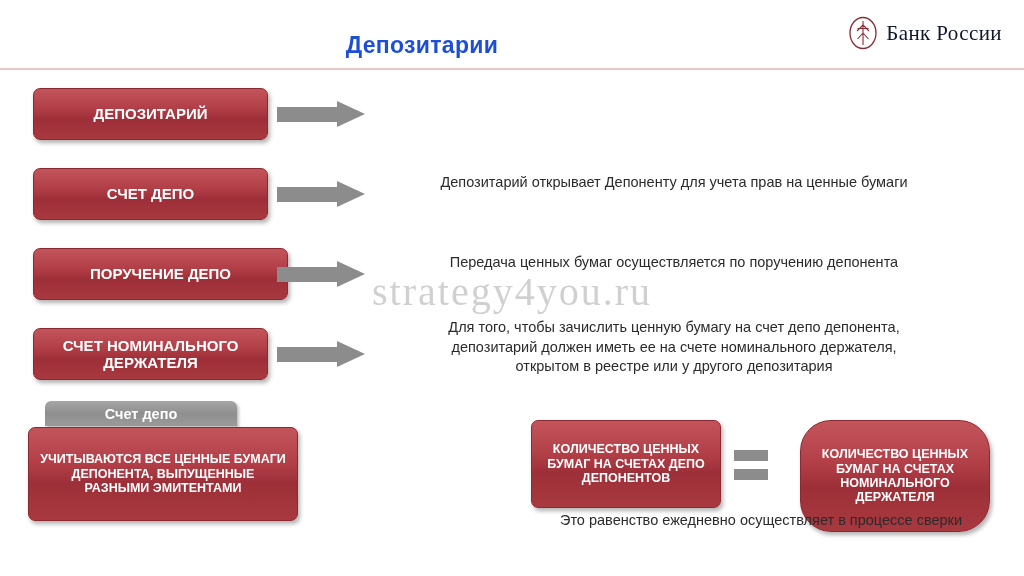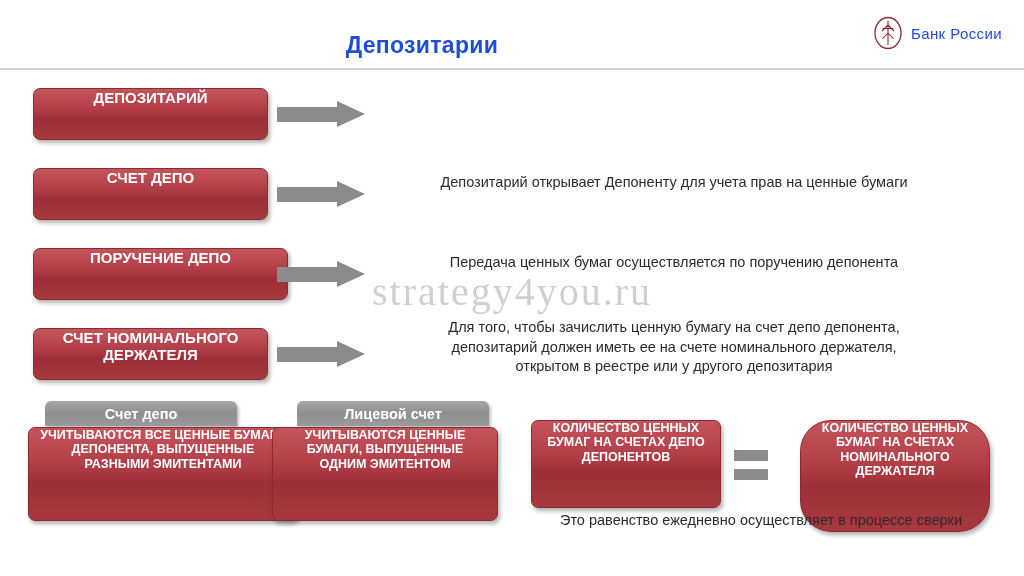--- a/index.html
+++ b/index.html
@@ -47,35 +47,36 @@
     display: flex;
     align-items: center;
     gap: 8px;
   }
   .logo-mark {
     width: 30px;
     height: 34px;
     position: relative;
   }
   .logo-text {
-    font-family: Liberation Sans, sans-serif;
-    font-size: 15px;
-    color: #1d4ed8;
+    font-family: Liberation Serif, serif;
+    font-size: 21px;
+    color: #0f172a;
     letter-spacing: 0.4px;
     white-space: nowrap;
   }
 
   
   .red-box {
     position: absolute;
     box-sizing: border-box;
     border-radius: 7px;
     color: #ffffff;
     font-weight: bold;
     display: flex;
+    align-items: center;
     justify-content: center;
     text-align: center;
     background: linear-gradient(180deg, #c4545c 0%, #b13e47 40%, #9d2f38 60%, #a83940 100%);
     border: 1px solid #8c2a31;
     box-shadow: 2px 3px 4px rgba(0,0,0,0.30);
     line-height: 1.15;
   }
   .red-box .inner {
     padding: 0 10px;
   }
@@ -227,26 +228,20 @@
 открытом в реестре или у другого депозитария</span>
   </div>
 
   <div class="gray-tab" style="left:45px; top:401px; width:192px; height:25px;">
     <span>Счет депо</span>
   </div>
   <div class="red-box" style="left:28px; top:427px; width:270px; height:94px; font-size:12.5px;">
     <span class="inner">УЧИТЫВАЮТСЯ ВСЕ ЦЕННЫЕ БУМАГИ ДЕПОНЕНТА, ВЫПУЩЕННЫЕ РАЗНЫМИ ЭМИТЕНТАМИ</span>
   </div>
 
-  <div class="gray-tab" style="left:297px; top:401px; width:192px; height:25px;">
-    <span>Лицевой счет</span>
-  </div>
-  <div class="red-box" style="left:272px; top:427px; width:226px; height:94px; font-size:12.5px;">
-    <span class="inner">УЧИТЫВАЮТСЯ ЦЕННЫЕ БУМАГИ, ВЫПУЩЕННЫЕ ОДНИМ ЭМИТЕНТОМ</span>
-  </div>
 
   <div class="red-box" style="left:531px; top:420px; width:190px; height:88px; font-size:12.5px;">
     <span class="inner">КОЛИЧЕСТВО ЦЕННЫХ БУМАГ НА СЧЕТАХ ДЕПО ДЕПОНЕНТОВ</span>
   </div>
 
   <div class="equals" style="left:734px; top:450px;">
     <span></span>
       <span></span>
   </div>
 

